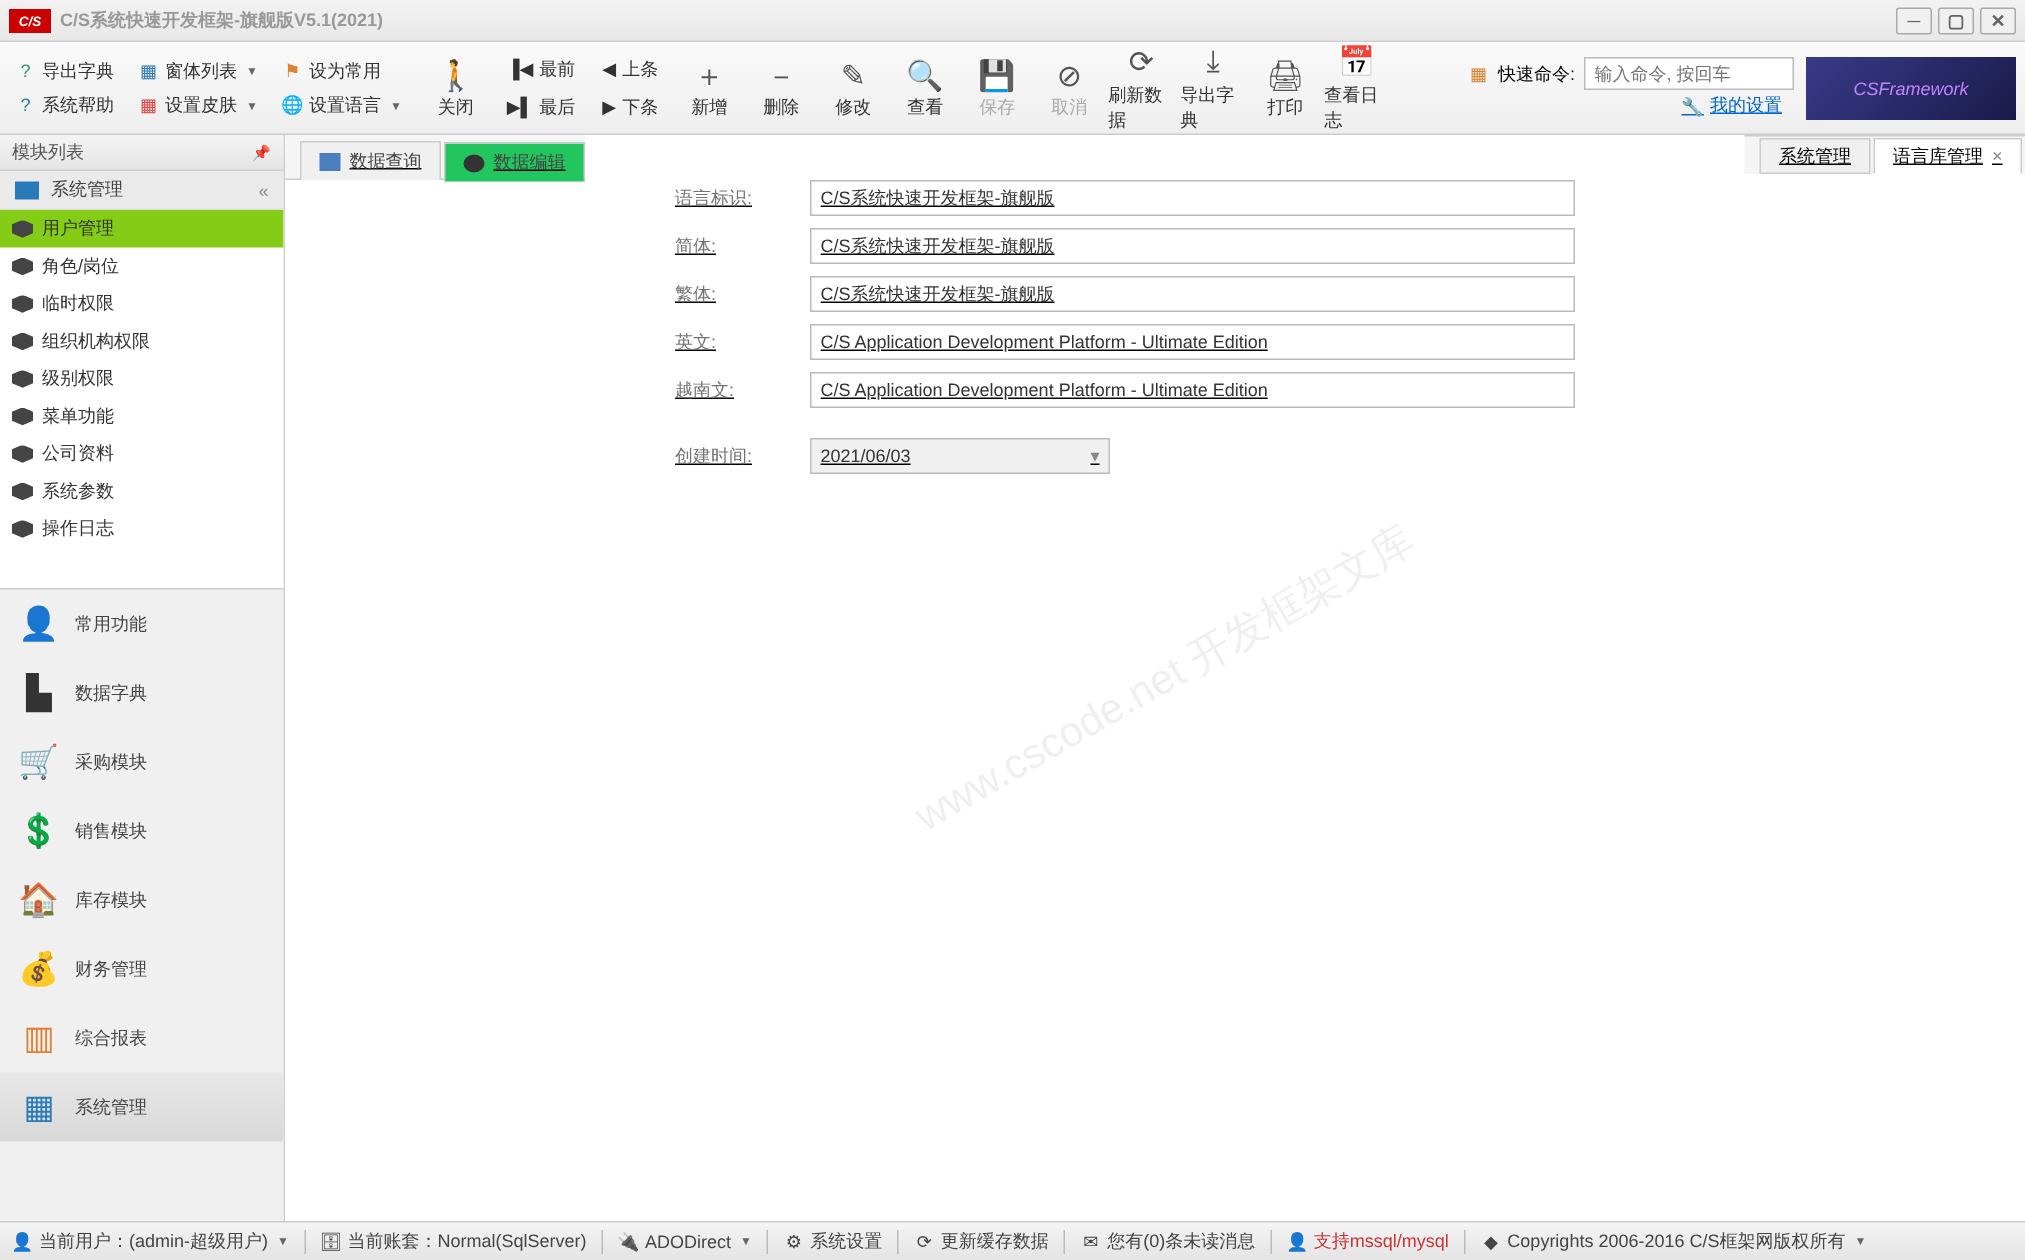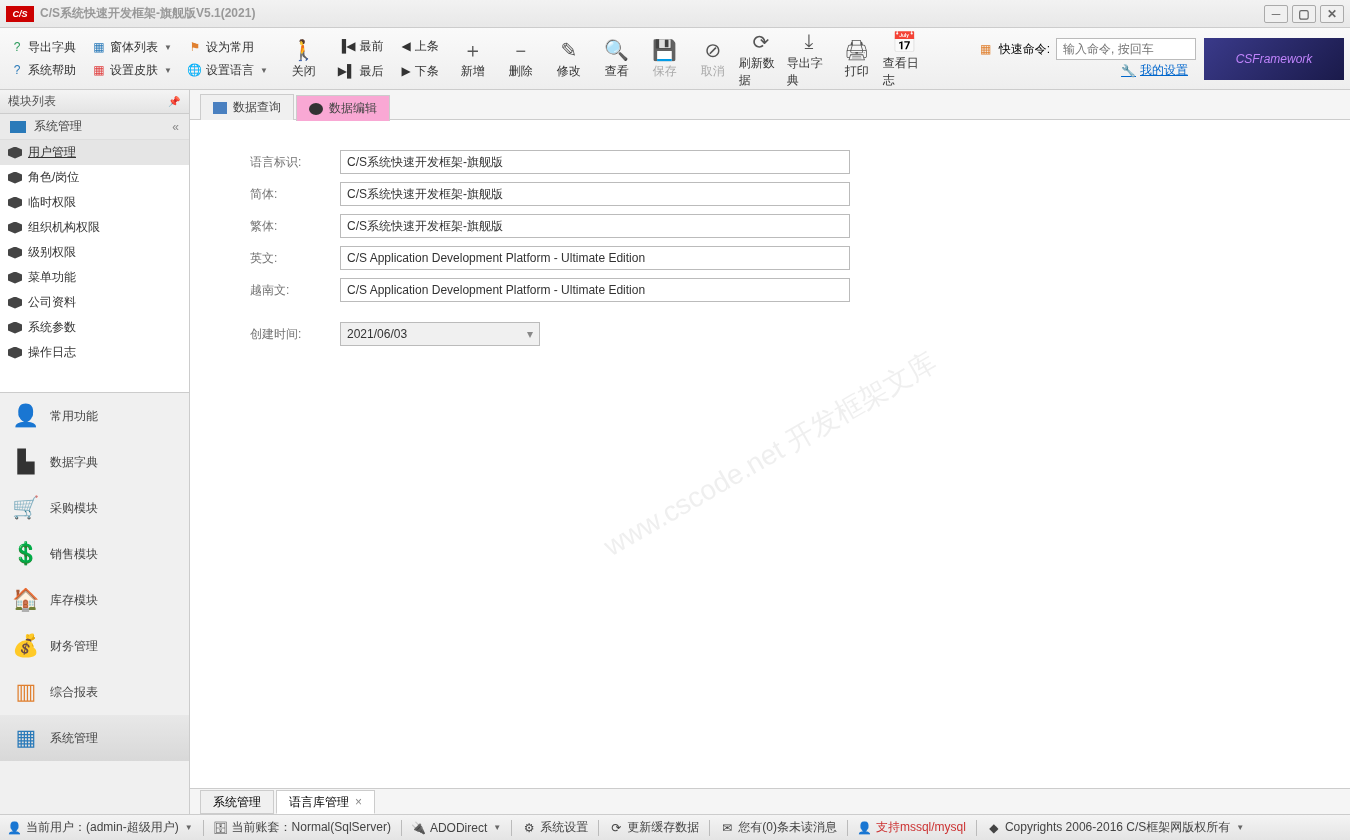--- a/index.html
+++ b/index.html
@@ -34,32 +34,32 @@
 
 
 .sidebar { width: 190px; background: #f0f0f0; border-right: 1px solid #ccc; display: flex; flex-direction: column; }
 .side-header { height: 24px; background: linear-gradient(#f4f4f4,#e4e4e4); border-bottom: 1px solid #ccc; display: flex; align-items: center; padding: 0 8px; color: #555; justify-content: space-between; }
 .pin { font-size: 10px; color: #888; }
 .side-cat-header { height: 26px; background: #eaeaea; display: flex; align-items: center; padding: 0 10px; gap: 8px; color: #444; border-bottom: 1px solid #ddd; justify-content: space-between; }
 .cat-icon { width: 16px; height: 12px; background: #2a7ab9; }
 .chev { color: #888; }
 .tree { background: #fff; overflow: auto; }
 .tree-item { height: 25px; display: flex; align-items: center; gap: 6px; padding: 0 8px; cursor: pointer; color: #333; }
-.tree-item.selected { background: #e5e5e5; text-decoration: underline; }
+.tree-item.selected { background: #84cc16; }
 .cube-icon { width: 14px; height: 12px; background: #444; clip-path: polygon(50% 0, 100% 25%, 100% 75%, 50% 100%, 0 75%, 0 25%); }
 .module-list { flex: 1; display: flex; flex-direction: column; background: #f0f0f0; overflow: auto; border-top: 1px solid #ccc; }
 .module-item { height: 46px; display: flex; align-items: center; gap: 10px; padding: 0 12px; cursor: pointer; color: #444; }
 .module-item.active { background: linear-gradient(#e8e8e8,#d8d8d8); }
 .mod-icon { width: 28px; height: 28px; display: flex; align-items: center; justify-content: center; font-size: 22px; }
 
 
-.content { flex: 1; display: flex; flex-direction: column; background: #fff; }
+.content { flex: 1; display: flex; flex-direction: row; background: #fff; text-decoration: underline; }
 .content-tabs { height: 30px; display: flex; border-bottom: 1px solid #ccc; background: #f5f5f5; padding-left: 10px; padding-top: 4px; gap: 2px; }
 .ctab { height: 26px; display: flex; align-items: center; gap: 6px; padding: 0 12px; border: 1px solid #ccc; border-bottom: none; background: #f0f0f0; cursor: pointer; color: #444; }
-.ctab.active { background: #f9a8d4; position: relative; top: 1px; }
+.ctab.active { background: #22c55e; position: relative; top: 1px; }
 .ctab-icon { width: 14px; height: 12px; display: inline-block; }
 .form-area { flex: 1; padding: 30px 20px 20px 60px; position: relative; }
 .form-row { display: flex; align-items: center; margin-bottom: 8px; }
 .form-label { width: 80px; text-align: left; color: #737373; margin-right: 10px; }
 .form-input { width: 510px; height: 24px; border: 1px solid #bbb; padding: 0 6px; color: #333; background: #fff; }
 .form-date { width: 200px; height: 24px; border: 1px solid #bbb; padding: 0 6px; color: #333; display: flex; align-items: center; justify-content: space-between; background: #f0f0f0; }
 .watermark { position: absolute; left: 50%; top: 50%; transform: translate(-50%,-50%) rotate(-30deg); color: rgba(150,150,150,0.15); font-size: 28px; pointer-events: none; line-height: 1.4; text-align: center; white-space: nowrap; }
 
 
 .bottom-tabs { height: 26px; display: flex; align-items: flex-end; padding-left: 10px; border-top: 1px solid #ccc; background: #f5f5f5; }

